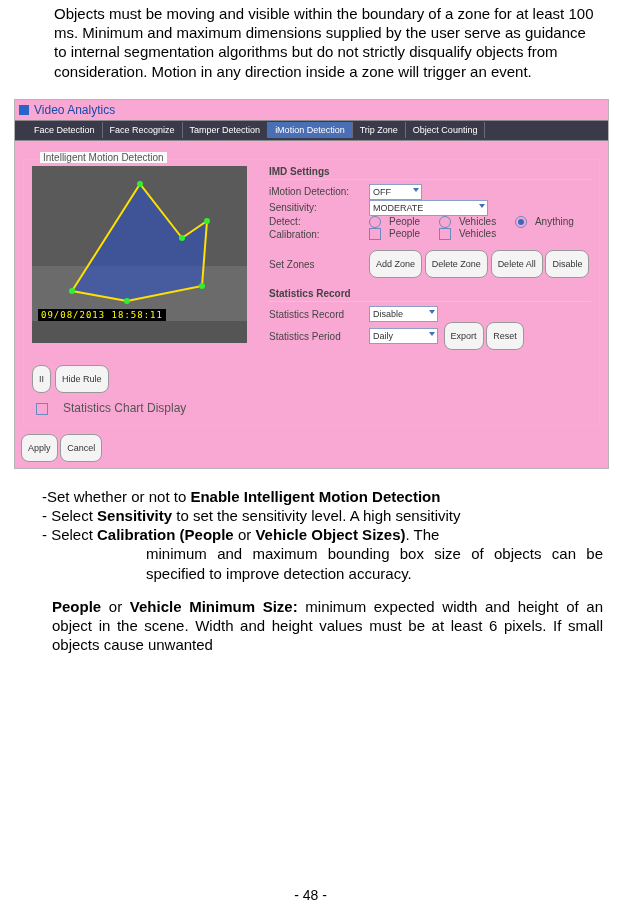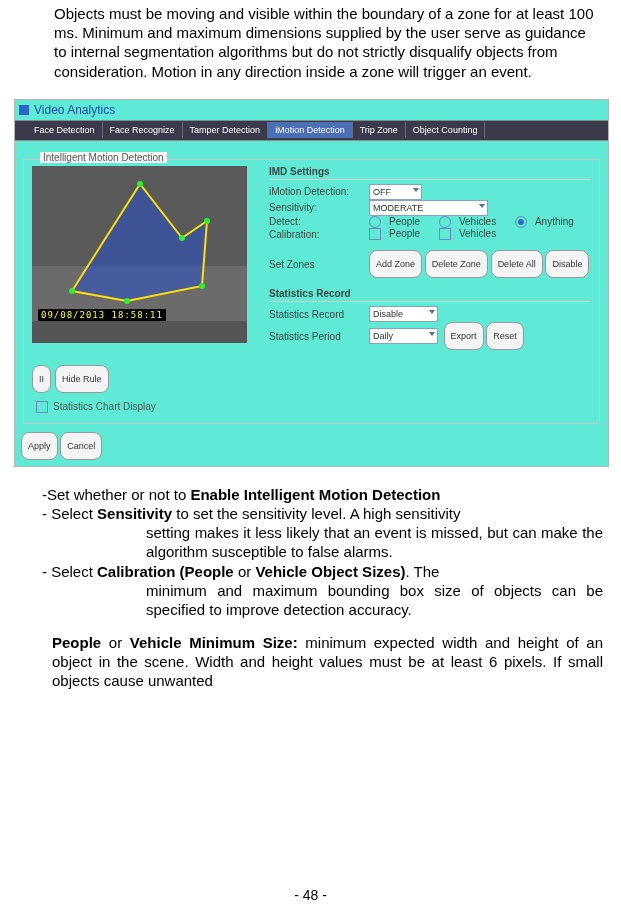--- a/index.html
+++ b/index.html
@@ -1,20 +1,20 @@
 <!DOCTYPE html>
 <html><head>
 <meta charset="utf-8">
 <style>
   html,body{margin:0;padding:0;background:#fff;font-family:Arial,Helvetica,sans-serif;color:#000}
   .page{width:621px;min-height:909px;margin:0 auto;position:relative;box-sizing:border-box;padding:4px 12px 0 12px}
   .bodytext{font-size:15px;line-height:1.28;margin:0 8px 0 42px}
   .p1{margin-bottom:18px}
   
-  .shot{border:1px solid #b5b5b5;margin:0 0 18px 2px;background:#5eead4;font-size:10px;color:#333;position:relative}
+  .shot{border:1px solid #b5b5b5;margin:0 0 18px 2px;background:#f9a8d4;font-size:10px;color:#333;position:relative}
   .shot-title{display:flex;align-items:center;padding:3px 6px 3px 4px}
   .shot-title .sq{width:10px;height:10px;background:#2a64c8;margin-right:5px}
   .shot-title span.t{color:#1a4aa8;font-size:12px}
   .tabs{background:#3a3a4a;display:flex;height:19px;align-items:center;padding-left:12px;border-top:1px solid #888;border-bottom:1px solid #888}
   .tabs .tab{color:#fff;font-size:9px;padding:3px 7px;border-right:1px solid #6a6a7a;white-space:nowrap}
   .tabs .tab.active{background:#4b6fb5}
   .fs{margin:18px 8px 8px 8px;border:1px solid #c8c8c8;padding:6px 8px 10px 8px;position:relative}
   .fs .legend{position:absolute;top:-8px;left:16px;background:#fafafa;padding:0 3px;font-size:10px;color:#555}
   .fs-row{display:flex}
   .preview{width:215px;height:177px;background:#555;position:relative;margin-right:22px;flex:0 0 auto}
@@ -26,21 +26,21 @@
   .sect{font-size:10px;color:#444;font-weight:bold;margin:0 0 4px 0;border-bottom:1px solid #d0d0d0;padding-bottom:2px}
   .row{display:flex;align-items:center;margin:0 0;font-size:10px;color:#444}
   .row .lbl{width:100px;flex:0 0 auto}
   .sel{border:1px solid #8aa0c8;background:#fff;font-size:9px;padding:0 14px 0 3px;height:14px;display:inline-flex;align-items:center;position:relative;color:#333}
   .sel::after{content:"";position:absolute;right:2px;top:3px;width:0;height:0;border-left:3px solid transparent;border-right:3px solid transparent;border-top:4px solid #466db5}
   .radio,.chk{width:10px;height:10px;border:1px solid #6a8ac0;border-radius:50%;display:inline-block;margin-right:2px;vertical-align:middle;position:relative}
   .chk{border-radius:0}
   .radio.on::after{content:"";position:absolute;inset:2px;border-radius:50%;background:#3a6ac0}
   .opts span{margin-right:8px;white-space:nowrap}
   .gap{height:10px}
-  .chartchk{margin:8px 0 0 4px;font-size:10px;color:#555;display:flex;align-items:flex-start;gap:3px}
+  .chartchk{margin:8px 0 0 4px;font-size:12px;color:#555;display:flex;align-items:flex-end;gap:13px}
   .bottombtns{margin:6px 0 6px 6px}
   
   .lower{font-size:15px;line-height:1.28;margin:0 6px 0 30px}
   .lower p{margin:0}
   .hang2{padding-left:104px;text-align:justify}
   .just{text-align:justify}
   .bold{font-weight:bold}
   .pg{position:absolute;bottom:6px;left:0;width:621px;text-align:center;font-size:14px}
 </style>
 </head>
@@ -145,21 +145,20 @@
     </div>
     <div class="bottombtns">
       <span class="btn">Apply</span>
       <span class="btn">Cancel</span>
     </div>
   </div>
 
   <div class="lower">
     <p><span>-Set whether or not to </span><span class="bold">Enable Intelligent Motion Detection</span></p>
     <p class="just"><span>- Select </span><span class="bold">Sensitivity</span><span> to set the sensitivity level. A high sensitivity</span></p>
-    <p class="hang2">setting makes it less likely that an event is missed, but can make the algorithm susceptible to false alarms.</p>
     <p class="just"><span>- Select </span><span class="bold">Calibration (People</span><span> or </span><span class="bold">Vehicle Object Sizes)</span><span>. The</span></p>
     <p class="hang2">minimum and maximum bounding box size of objects can be specified to improve detection accuracy.</p>
     <div style="height:14px"></div>
     <p class="just" style="padding-left:10px"><span class="bold">People</span><span> or </span><span class="bold">Vehicle Minimum Size:</span><span> minimum expected width and height of an object in the scene. Width and height values must be at least 6 pixels. If small objects cause unwanted</span></p>
   </div>
 
   <div class="pg">- 48 -</div>
 </div>
 
 </body></html>

